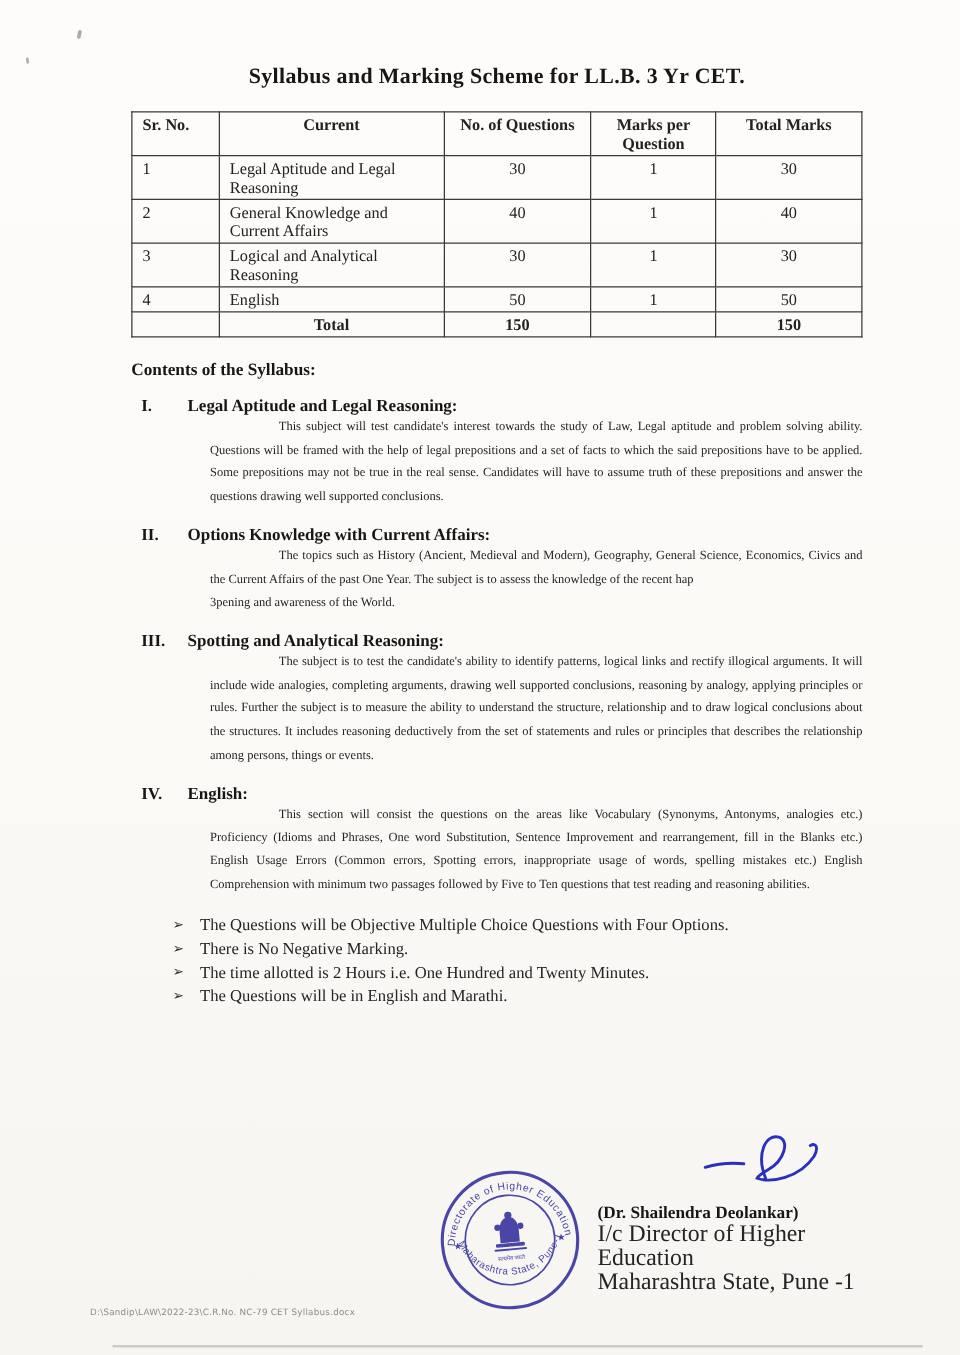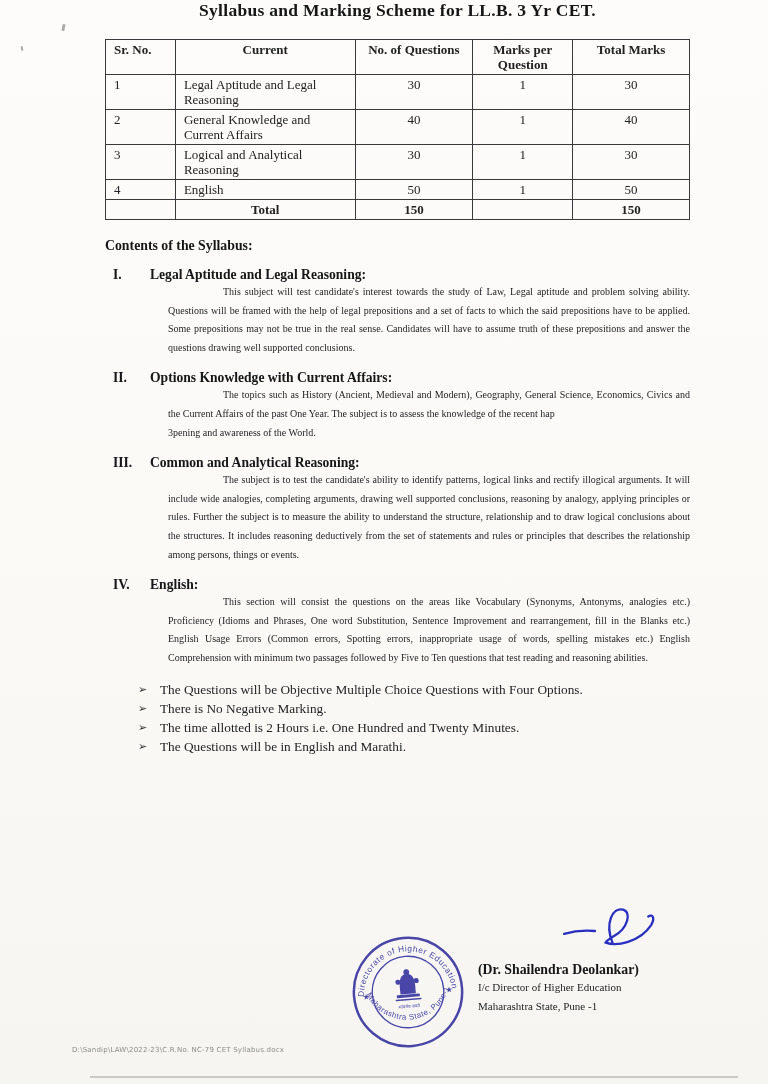--- a/index.html
+++ b/index.html
@@ -11,21 +11,21 @@
   .page {
     position: relative;
     width: 768px; height: 1084px;
     background: linear-gradient(180deg, #fdfcfa 0%, #faf9f6 60%, #f6f5f1 100%);
     overflow: hidden;
     color: #1e1e1e;
   }
   .speck { position: absolute; background:#8a8a88; border-radius: 2px; opacity:.7; }
   .speck.s1 { left: 62px; top: 24px; width: 3px; height: 7px; transform: rotate(12deg); }
   .speck.s2 { left: 21px; top: 46px; width: 2px; height: 5px; transform: rotate(-8deg); }
-  .content { margin: 0 78px 0 105px; }
+  .content { margin: 0 78px 0 105px; padding-top: 50px; }
   .title {
     font-size: 17.5px; font-weight: bold; text-align: center;
     letter-spacing: .3px; margin-bottom: 18px; color:#161616;
   }
   table.marks { width: 100%; border-collapse: collapse; font-size: 13px; color:#222; }
   table.marks col.c1 { width: 70px; }
   table.marks col.c2 { width: 180px; }
   table.marks col.c3 { width: 118px; }
   table.marks col.c4 { width: 100px; }
   table.marks col.c5 { width: 117px; }
@@ -57,21 +57,21 @@
   }
   .bottom-area { position: absolute; left: 0; top: 0; width: 100%; height: 100%; pointer-events: none; }
   .stamp {
     position: absolute; left: 350px; top: 934px;
     width: 116px; height: 116px; opacity: .92;
     transform: rotate(-5deg);
   }
   .signature-svg { position: absolute; left: 556px; top: 902px; width: 140px; height: 58px; }
   .sig-block { position: absolute; left: 478px; top: 962px; width: 244px; text-align: left; }
   .sig-name { font-weight: bold; font-size: 13.8px; color:#161616; }
-  .sig-role, .sig-office { font-size: 11px; line-height: 19px; color:#242424; }
+  .sig-role, .sig-office { font-size: 19px; line-height: 19px; color:#242424; }
   .footer-path {
     position: absolute; left: 72px; top: 1046px;
     font-size: 7px; color: #8b8b89; letter-spacing: .2px;
     font-family: "DejaVu Sans", sans-serif;
   }
   .scan-edge { position: absolute; left: 90px; right: 30px; bottom: 6px; height: 2px; background: #b9b8b4; opacity:.7; }
 </style>
 </head>
 <body>
 
@@ -152,21 +152,21 @@
       <div class="sec-head">
         <span class="numeral">II.</span>
         <span class="sec-title">Options Knowledge with Current Affairs:</span>
       </div>
       <p class="sec-body"><span>The topics such as History (Ancient, Medieval and Modern), Geography, General Science, Economics, Civics and the Current Affairs of the past One Year. The subject is to assess the knowledge of the recent hap</span><span class="line2">3pening and awareness of the World.</span></p>
     </div>
 
     <div class="sec">
       <div class="sec-head">
         <span class="numeral">III.</span>
-        <span class="sec-title">Common and Analytical Reasoning:</span>
+        <span class="sec-title">Spotting and Analytical Reasoning:</span>
       </div>
       <p class="sec-body">The subject is to test the candidate's ability to identify patterns, logical links and rectify illogical arguments. It will include wide analogies, completing arguments, drawing well supported conclusions, reasoning by analogy, applying principles or rules. Further the subject is to measure the ability to understand the structure, relationship and to draw logical conclusions about the structures. It includes reasoning deductively from the set of statements and rules or principles that describes the relationship among persons, things or events.</p>
     </div>
 
     <div class="sec">
       <div class="sec-head">
         <span class="numeral">IV.</span>
         <span class="sec-title">English:</span>
       </div>
       <p class="sec-body">This section will consist the questions on the areas like Vocabulary (Synonyms, Antonyms, analogies etc.) Proficiency (Idioms and Phrases, One word Substitution, Sentence Improvement and rearrangement, fill in the Blanks etc.) English Usage Errors (Common errors, Spotting errors, inappropriate usage of words, spelling mistakes etc.) English Comprehension with minimum two passages followed by Five to Ten questions that test reading and reasoning abilities.</p>

